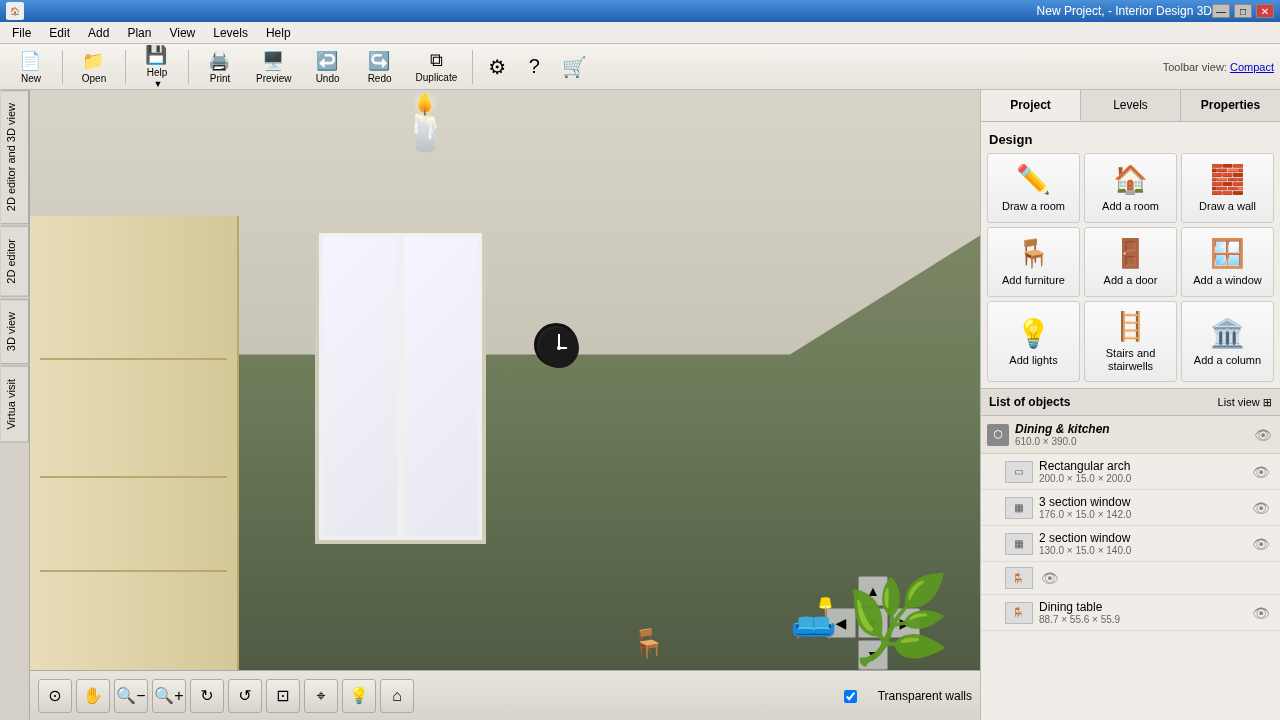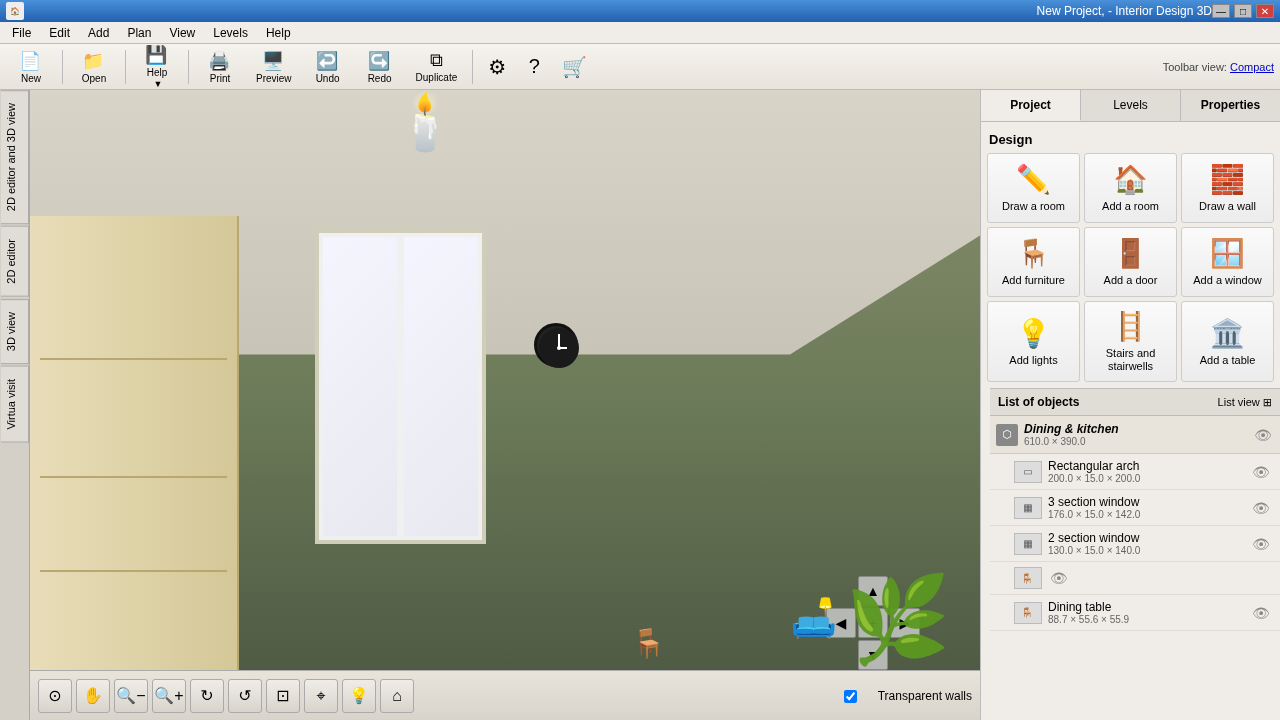--- a/index.html
+++ b/index.html
@@ -146,21 +146,21 @@
     .design-grid { display: grid; grid-template-columns: repeat(3, 1fr); gap: 4px; }
     .design-btn {
       display: flex; flex-direction: column; align-items: center; justify-content: center;
       padding: 8px 4px; background: linear-gradient(to bottom, #fafafa, #ececec);
       border: 1px solid #ccc; border-radius: 3px; cursor: pointer; gap: 4px; min-height: 70px;
     }
     .design-btn .d-icon { font-size: 28px; }
     .design-btn .d-label { font-size: 11px; text-align: center; color: #000; line-height: 1.2; }
 
     
-    #list-section { flex: 1; overflow: hidden; display: flex; flex-direction: column; margin-left: 9px; }
+    #list-section { flex: 1; overflow: hidden; display: flex; flex-direction: column; }
     #list-header {
       display: flex; align-items: center; justify-content: space-between;
       padding: 6px 8px; background: #e0ddd6; border-top: 1px solid #bbb; border-bottom: 1px solid #bbb;
     }
     #list-header-label { font-size: 12px; font-weight: bold; }
     #list-view-btn { display: flex; align-items: center; gap: 3px; cursor: pointer; font-size: 11px; color: #000; padding-left: 48px; }
 
     #objects-list { flex: 1; overflow-y: auto; }
     .obj-group {
       display: flex; align-items: center; padding: 6px 6px; background: #e8e4dc;
@@ -365,21 +365,21 @@
           <div class="design-btn">
             <span class="d-icon">💡</span>
             <span class="d-label">Add lights</span>
           </div>
           <div class="design-btn">
             <span class="d-icon">🪜</span>
             <span class="d-label">Stairs and stairwells</span>
           </div>
           <div class="design-btn">
             <span class="d-icon">🏛️</span>
-            <span class="d-label">Add a table</span>
+            <span class="d-label">Add a column</span>
           </div>
         </div>
     </div>
 
     <div id="list-section">
       <div id="list-header">
         <span id="list-header-label">List of objects</span>
         <div id="list-view-btn">
           <span>List view</span>
           <span>⊞</span>

